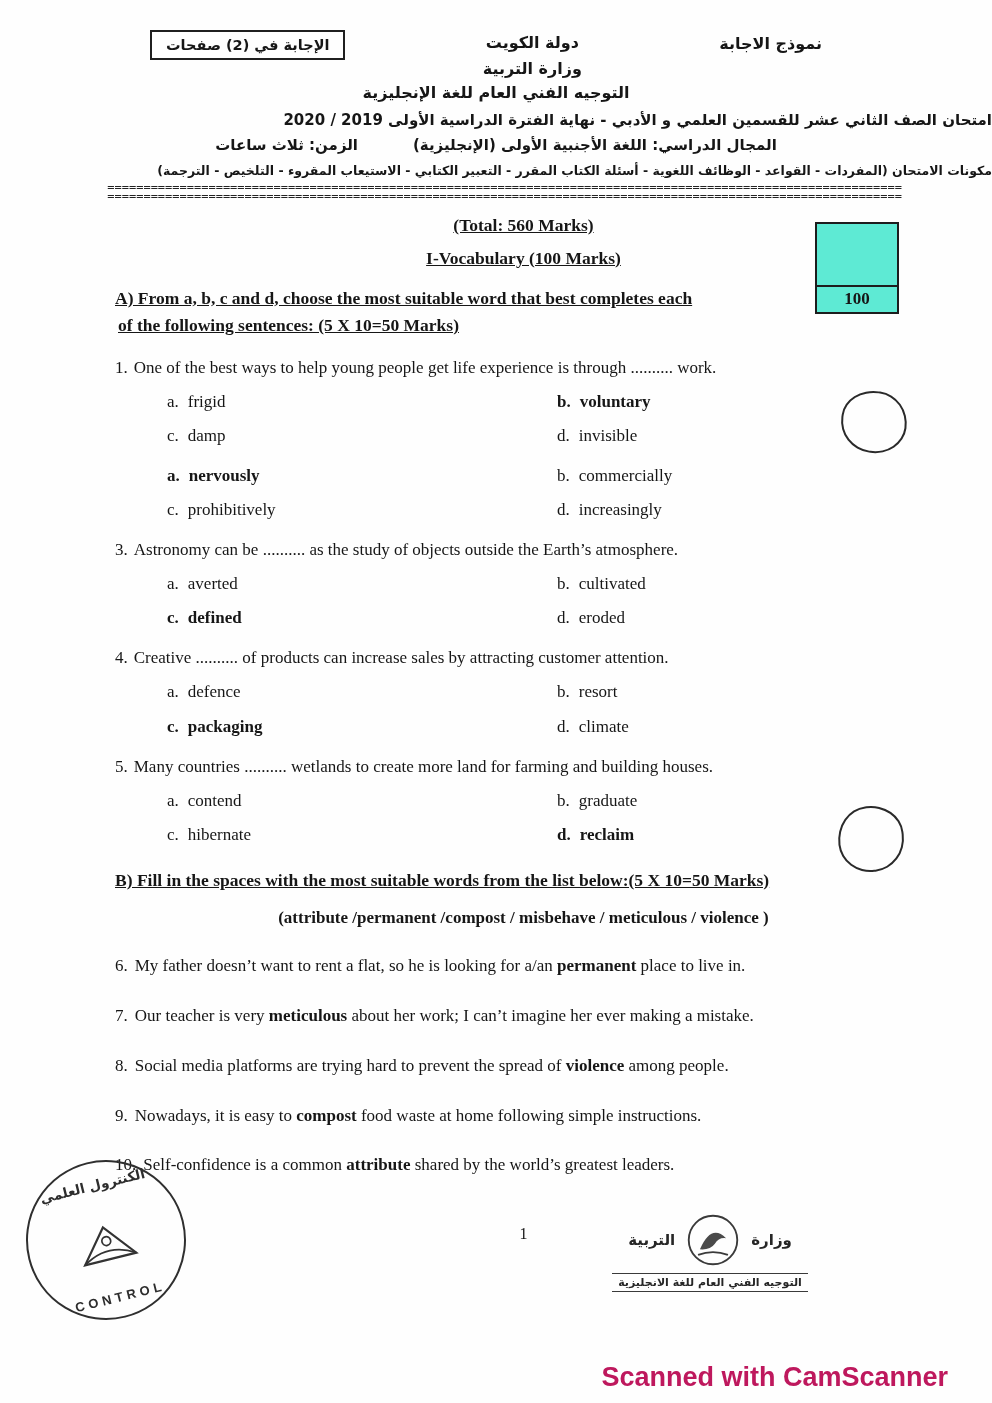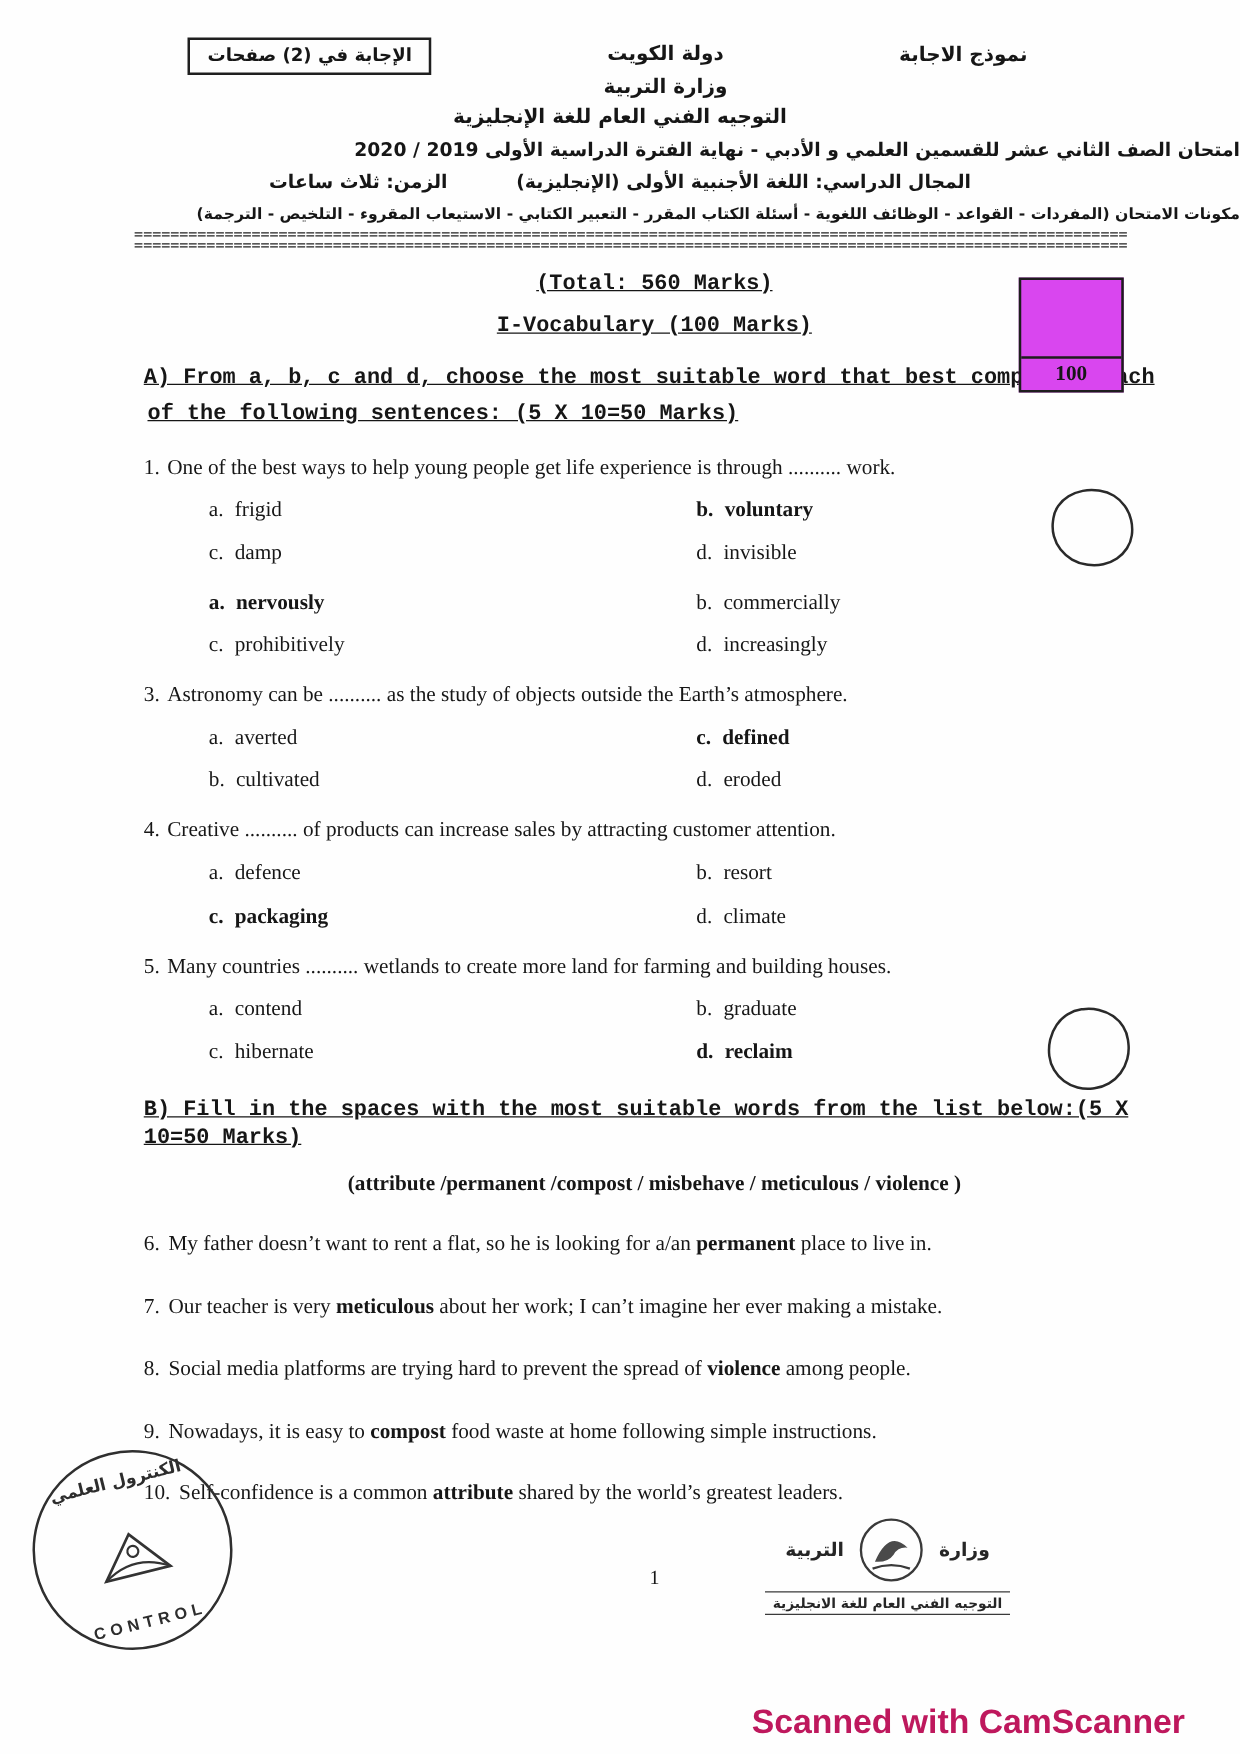--- a/index.html
+++ b/index.html
@@ -22,21 +22,21 @@
   .hdr-directorate { text-align: center; font-size: 16px; margin-top: 0px; }
   .hdr-exam { text-align: right; font-size: 15px; margin-top: 9px; }
   .hdr-subject { display: flex; justify-content: center; gap: 55px; font-size: 15px; margin-top: 7px; }
   .hdr-components { text-align: right; font-size: 12.5px; margin-top: 9px; }
   .hdr-divider { margin-top: 5px; padding: 0 90px; font-family: "DejaVu Sans Mono", monospace; font-size: 12px; font-weight: 400; color: #222; }
   .hdr-divider > div { height: 9px; line-height: 9px; white-space: nowrap; overflow: hidden; }
 
   
   .content { direction: ltr; margin: 12px 60px 0 115px; font-size: 17px; }
   .center-line { text-align: center; font-weight: 700; }
-  .u { text-decoration: underline; font-family: Liberation Mono, monospace; }
+  .u { text-decoration: underline; }
   .total-line { margin-top: 14px; font-size: 17.5px; }
   .section-line { margin-top: 12px; font-size: 17.5px; }
   .part-heading { font-weight: 700; margin-top: 16px; font-size: 17.5px; line-height: 1.55; }
   .part-heading .line2 { display: block; padding-left: 3px; }
 
   .q { margin-top: 18px; }
   .q-stem { margin: 0; line-height: 1.35; }
   .qnum { margin-right: 6px; }
   .opts { display: grid; grid-template-columns: 390px 1fr; margin: 11px 0 0 52px; row-gap: 12px; }
   .opt { line-height: 1.3; }
@@ -47,21 +47,21 @@
   .word-list { text-align: center; font-weight: 700; margin-top: 17px; font-size: 17px; }
   .fill { margin: 27px 0 0 0; line-height: 1.35; }
   .fill .qnum { margin-right: 7px; }
   .fill strong { font-weight: 700; }
 
   .page-num { text-align: center; margin-top: 48px; font-size: 16px; }
 
   
   .marks-box {
     position: absolute; left: 815px; top: 222px; width: 80px; height: 88px;
-    border: 2.5px solid #1d1d1d; display: flex; flex-direction: column; background: #d946ef;
+    border: 2.5px solid #1d1d1d; display: flex; flex-direction: column; background: #5eead4;
   }
   .marks-box .spacer { flex: 1; }
   .marks-box .value { border-top: 2px solid #1d1d1d; text-align: center; font-size: 17px; font-weight: 700; padding: 2px 0 3px; font-family: "Liberation Serif", serif; }
 
   .answer-circle { position: absolute; border: 2px solid #2a2a2a; background: transparent; }
   .circle-1 { left: 841px; top: 391px; width: 62px; height: 58px; border-radius: 52% 48% 50% 50% / 46% 54% 48% 52%; transform: rotate(8deg); }
   .circle-2 { left: 838px; top: 806px; width: 62px; height: 62px; border-radius: 48% 52% 50% 50% / 54% 46% 52% 48%; transform: rotate(-7deg); }
 
   
   .control-stamp {
@@ -150,22 +150,22 @@
         <div class="opt"><span class="olabel">b.</span><span>commercially</span></div>
         <div class="opt"><span class="olabel">c.</span><span>prohibitively</span></div>
         <div class="opt"><span class="olabel">d.</span><span>increasingly</span></div>
       </div>
     </div>
 
     <div class="q">
       <p class="q-stem"><span class="qnum">3.</span><span>Astronomy can be .......... as the study of objects outside the Earth’s atmosphere.</span></p>
       <div class="opts">
         <div class="opt"><span class="olabel">a.</span><span>averted</span></div>
+        <div class="opt"><span class="olabel">b.</span><span>cultivated</span></div>
         <div class="opt ans"><span class="olabel">c.</span><span>defined</span></div>
-        <div class="opt"><span class="olabel">b.</span><span>cultivated</span></div>
         <div class="opt"><span class="olabel">d.</span><span>eroded</span></div>
       </div>
     </div>
 
     <div class="q">
       <p class="q-stem"><span class="qnum">4.</span><span>Creative .......... of products can increase sales by attracting customer attention.</span></p>
       <div class="opts">
         <div class="opt"><span class="olabel">a.</span><span>defence</span></div>
         <div class="opt"><span class="olabel">b.</span><span>resort</span></div>
         <div class="opt ans"><span class="olabel">c.</span><span>packaging</span></div>

